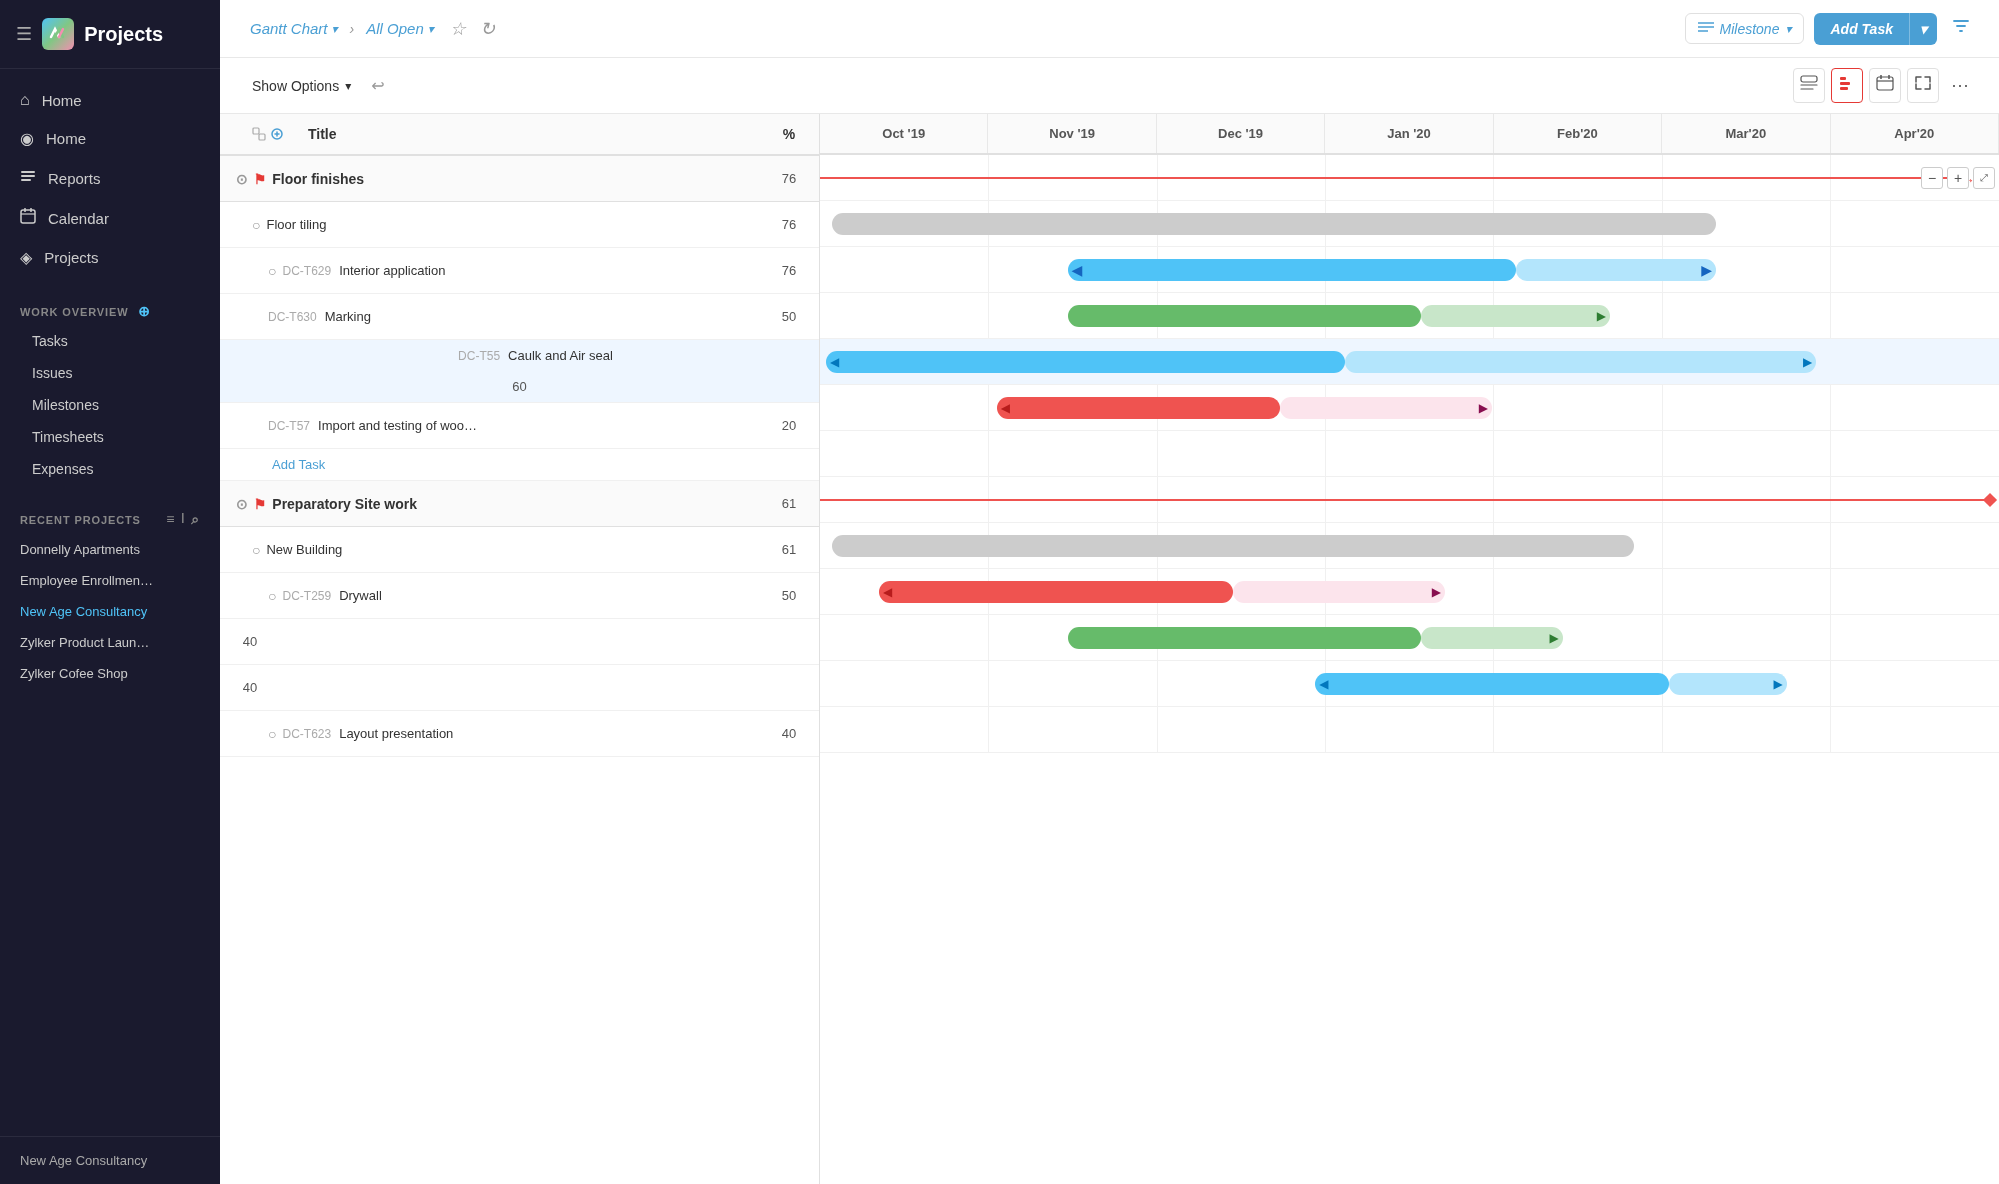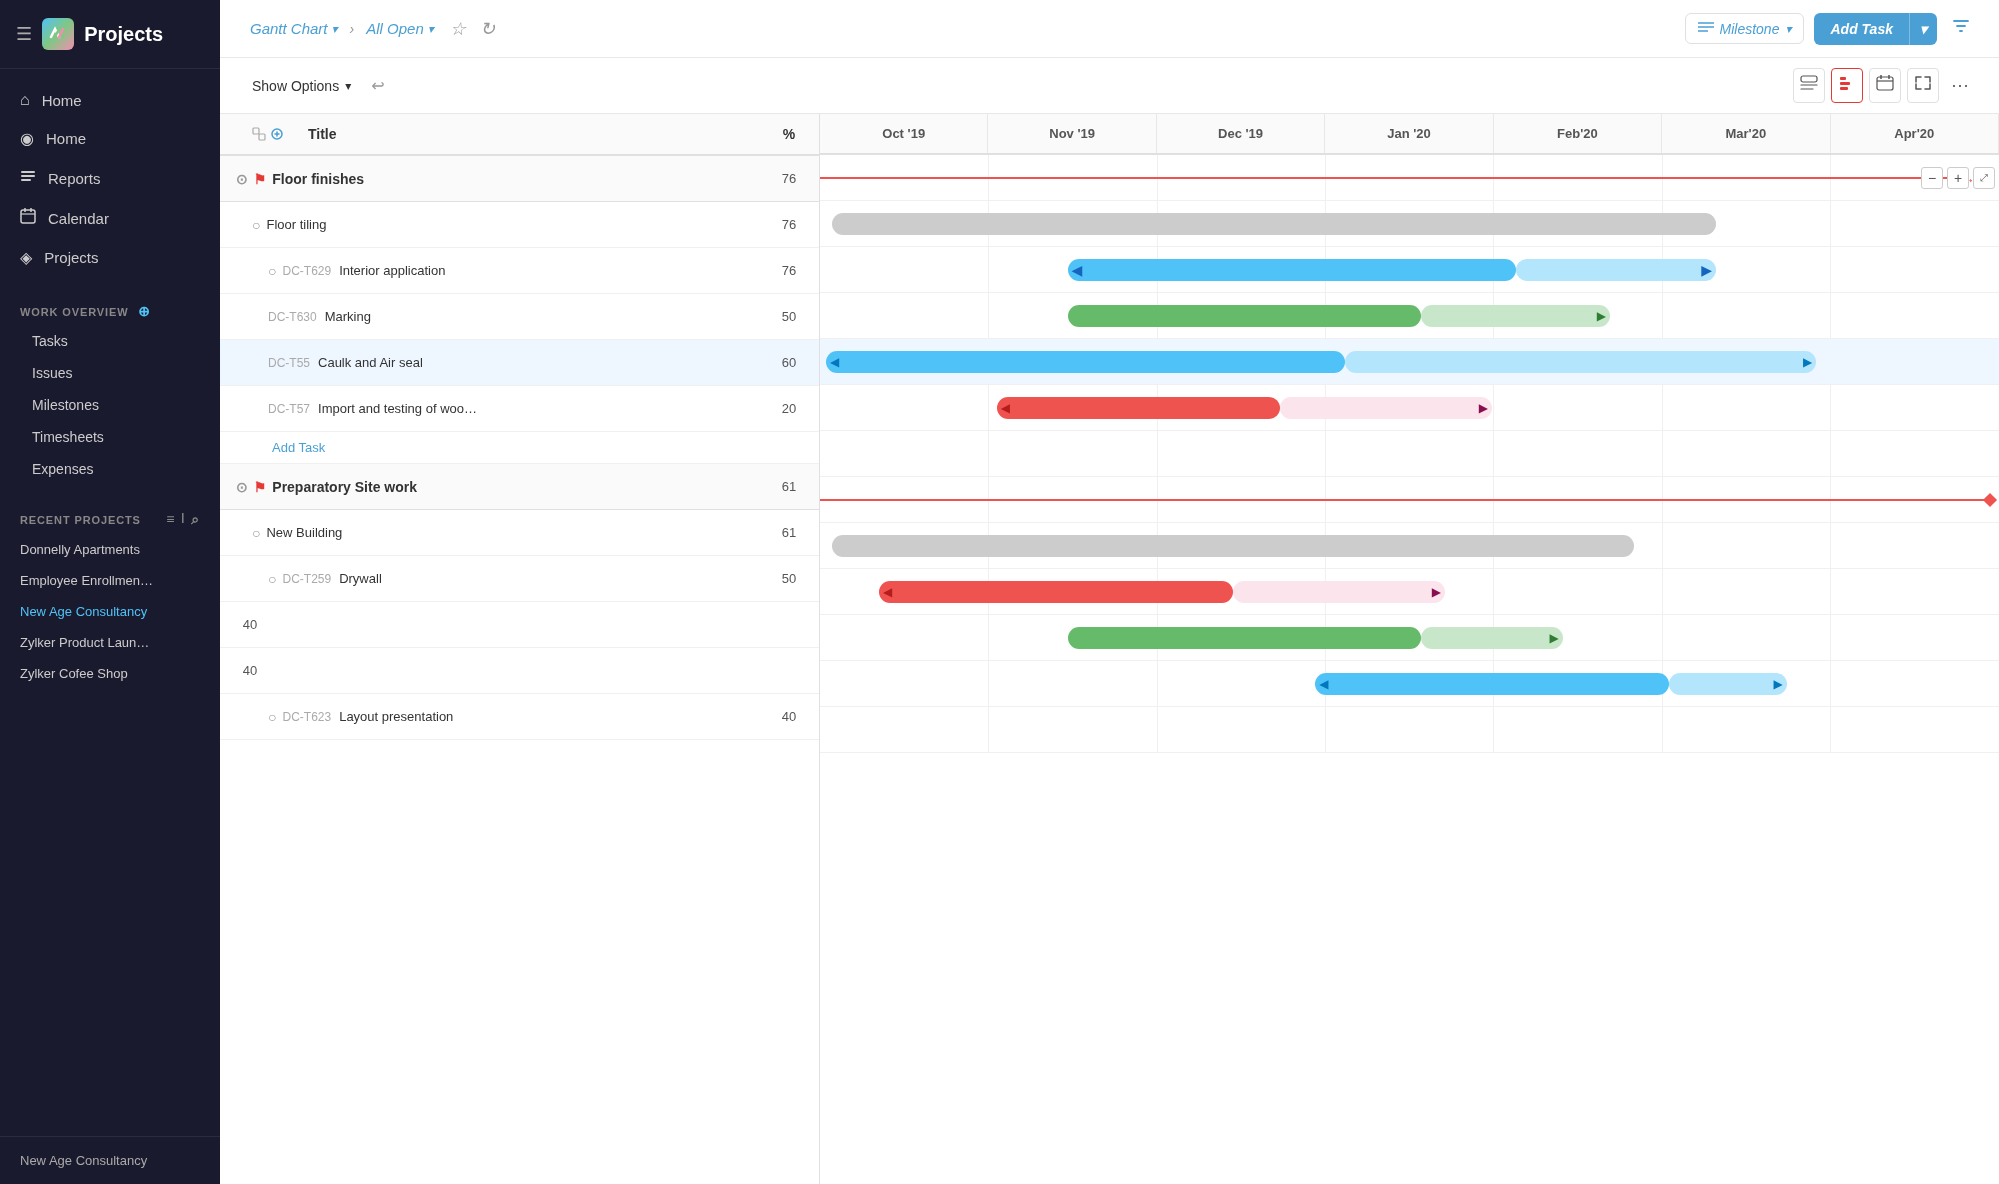--- a/index.html
+++ b/index.html
@@ -172,21 +172,21 @@
     .gantt-col-pct {
       width: 60px; text-align: center; padding: 12px 8px;
       font-size: 14px; font-weight: 600; color: #333;
     }
 
     .task-row {
       display: flex; align-items: center;
       border-bottom: 1px solid #f0f0f0;
       min-height: 46px;
     }
-    .task-row.selected { background: #eef6ff; }
+    .task-row.selected { background: #eef6ff; flex-direction: column; }
     .task-title-cell {
       flex: 1; padding: 8px 16px; display: flex; align-items: center; gap: 6px;
       font-size: 13px; color: #333;
     }
     .task-pct-cell {
       width: 60px; text-align: center; padding: 8px;
       font-size: 13px; color: #555;
     }
     .expand-btn { color: #999; cursor: pointer; font-size: 14px; flex-shrink: 0; }
     .task-icon-red { color: #e53935; font-size: 14px; }

